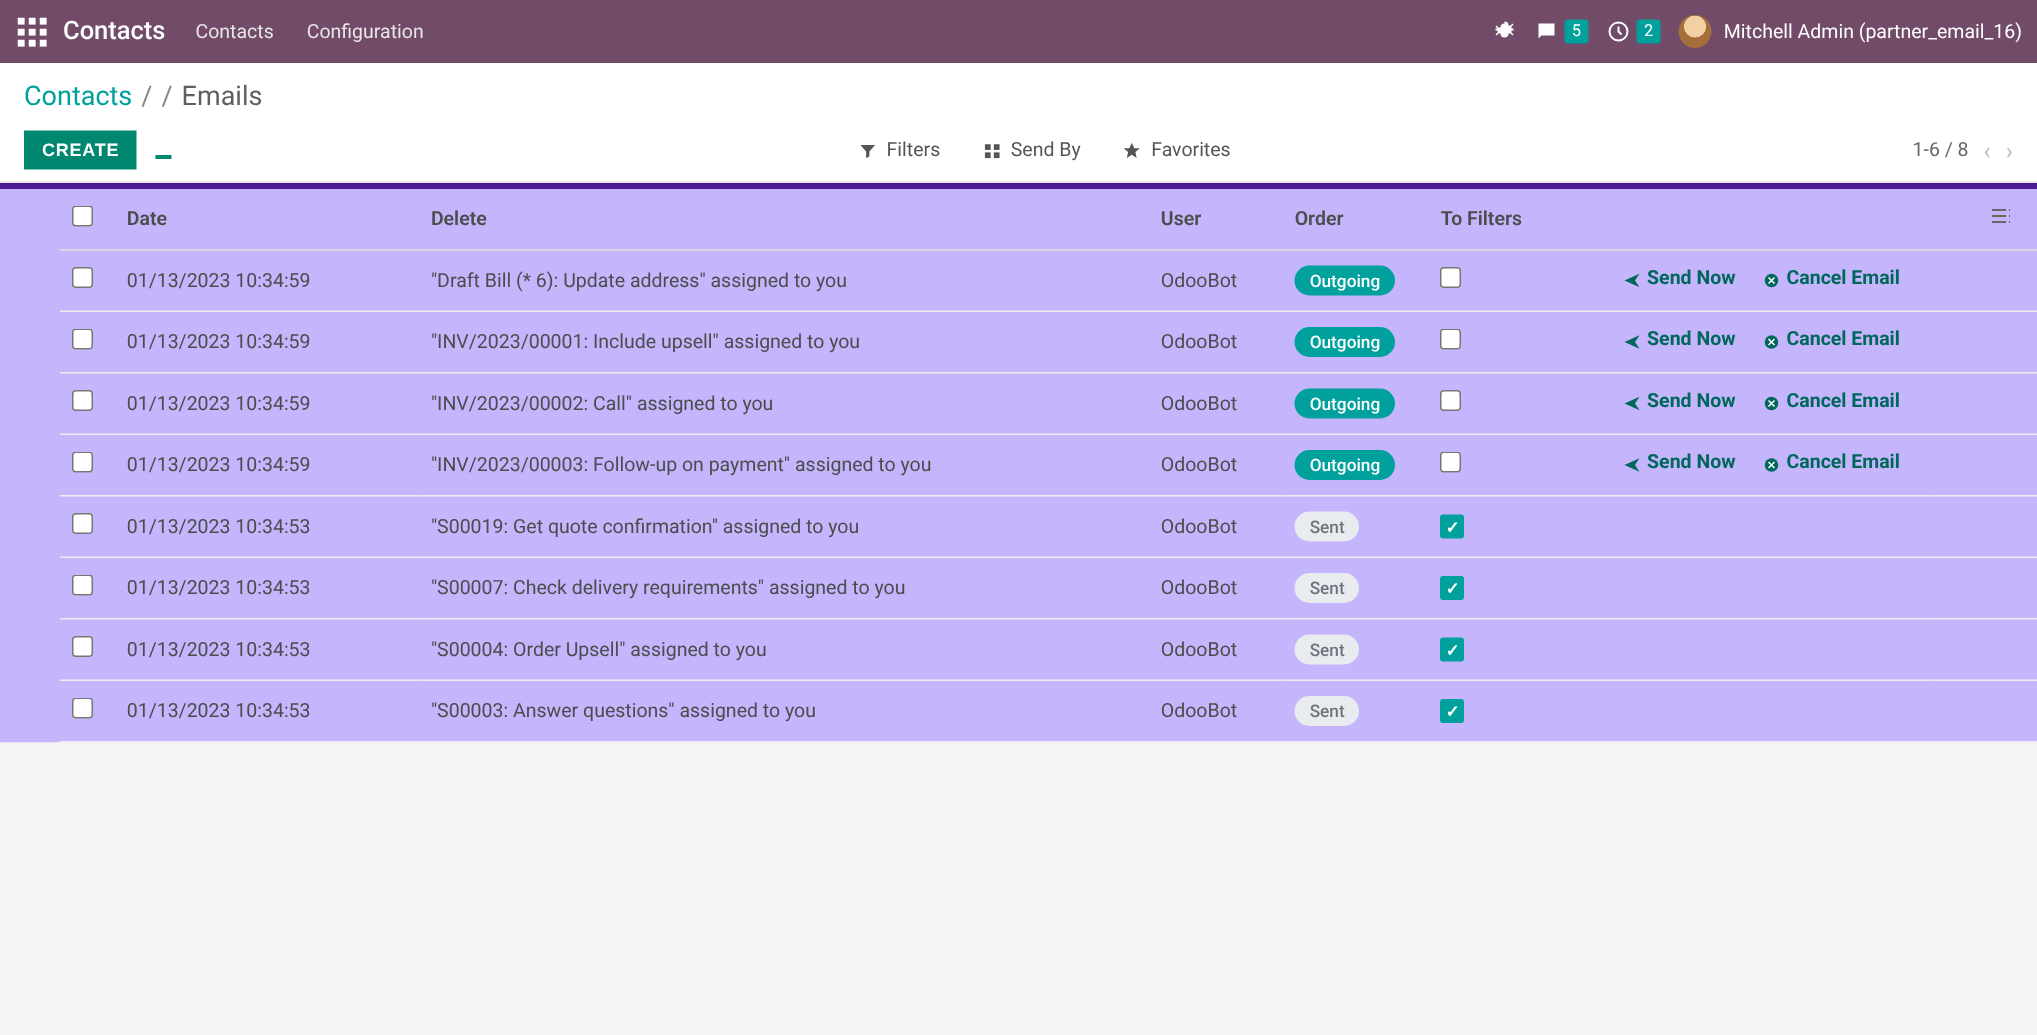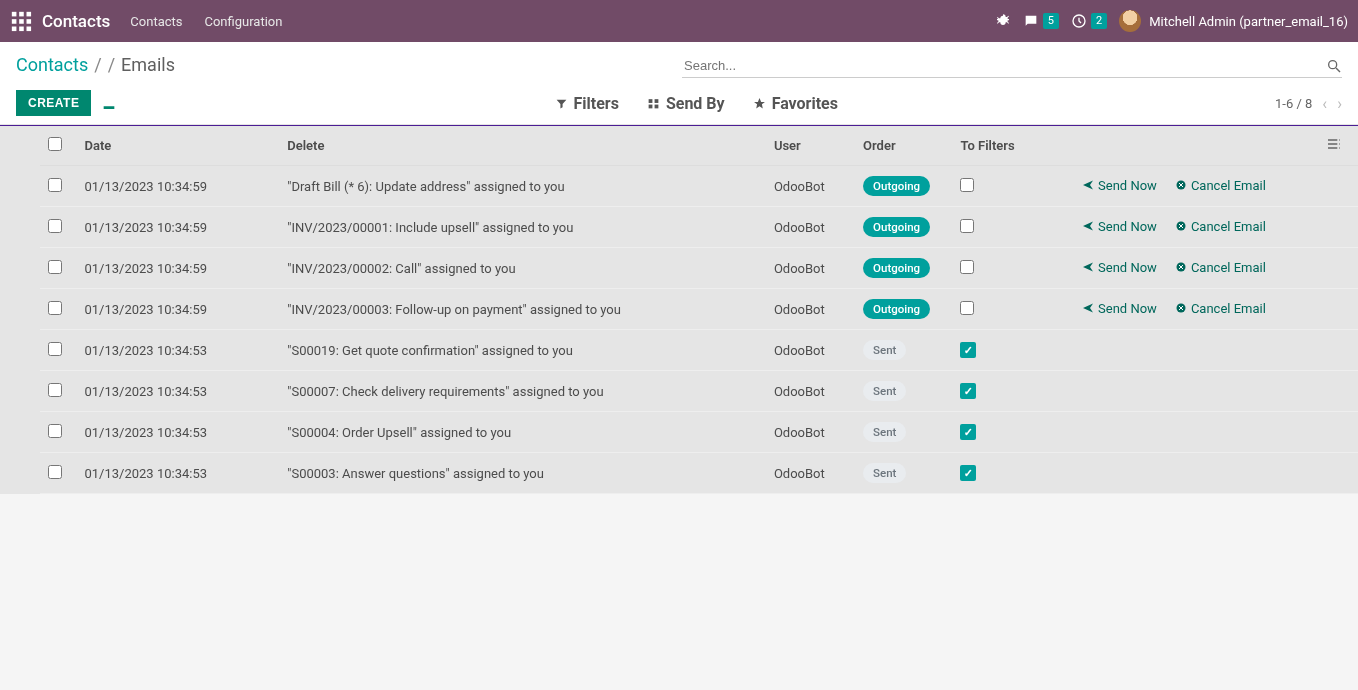--- a/index.html
+++ b/index.html
@@ -79,27 +79,27 @@
     text-transform:uppercase;
   }
   .btn-import {
     margin-left:10px; color:#00876f; cursor:pointer; width:16px; height:16px;
     display:inline-flex; align-items:center;
   }
   .cp-mid-tools {
     margin-left:auto; margin-right:auto; display:flex; gap:28px;
     color:#555;
   }
-  .cp-tool { display:inline-flex; align-items:center; gap:6px; cursor:pointer; font-size:16px;font-weight:bold;}
+  .cp-tool { display:inline-flex; align-items:center; gap:6px; cursor:pointer; font-size:13px;}
   .cp-tool svg { width:13px; height:13px; fill:#555; }
   .pager { display:flex; align-items:center; gap:10px; color:#666; font-size:13px;}
   .pager .arrow { color:#bbb; cursor:pointer; font-size:16px; }
 
   
-  .list-view { background:#e5e5e5; border-top:1px solid #4c1d95;padding-left:40px; }
+  .list-view { background:#c4b5fd; border-top:4px solid #4c1d95;padding-left:40px; }
   table.o_list { width:100%; border-collapse:collapse; table-layout:fixed; }
   table.o_list th, table.o_list td {
     padding:10px 8px; text-align:left; border-bottom:1px solid #eee;
     font-size:13px; vertical-align:middle;
     overflow:hidden; text-overflow:ellipsis; white-space:nowrap;
   }
   table.o_list th {
     font-weight:600; color:#4c4c4c; border-bottom:1px solid #ddd;
   }
   table.o_list th.cog { text-align:right; padding-right:16px;}
@@ -121,22 +121,22 @@
   .cb-checked::after {
     content:"✓"; color:#fff; font-size:11px; font-weight:bold;
   }
   .status-pill {
     display:inline-block; padding:3px 10px; border-radius:10px;
     font-size:11.5px; font-weight:500;
   }
   .status-outgoing { background:#00a09d; color:#fff; }
   .status-sent { background:#e9ecef; color:#6c757d; }
   .row-action {
-    color:#00675b; font-weight:400; cursor:pointer; display:inline-flex;
-    align-items:center; gap:4px; font-size:13px; white-space:nowrap;
+    color:#00675b; font-weight:700; cursor:pointer; display:inline-flex;
+    align-items:flex-end; gap:4px; font-size:13px; white-space:nowrap;
   }
   .row-action svg { width:12px; height:12px; fill:#00675b; }
   .row-action + .row-action { margin-left:18px; }
   .cog-icon { width:16px; height:16px; fill:#666; cursor:pointer; }
 
   .below-table { height: 260px; background:#f5f5f5; }
 </style>
 </head>
 <body>
 
@@ -181,27 +181,20 @@
 </div>
 
 <div class="control-panel">
   <div class="cp-top">
     <div class="breadcrumb">
       <span class="bc-link">Contacts</span>
       <span class="bc-sep">/</span>
       <span class="bc-sep">/</span>
       <span class="bc-current">Emails</span>
     </div>
-    <div class="search-wrap">
-      <input class="search-input" type="text" placeholder="Search..." style="">
-      <svg class="search-icon" viewBox="0 0 24 24">
-          <circle cx="10" cy="10" r="6" fill="none" stroke="#666" stroke-width="2"></circle>
-          <line x1="15" y1="15" x2="21" y2="21" stroke="#666" stroke-width="2"></line>
-        </svg>
-    </div>
   </div>
   <div class="cp-bottom">
     <button class="btn-create">CREATE</button>
     <span class="btn-import">
       <svg viewBox="0 0 24 24" width="16" height="16" fill="#00876f">
           <path d="M12 3v10m0 0l-4-4m4 4l4-4M4 17h16v4H4z"></path>
         </svg>
     </span>
     <div class="cp-mid-tools">
       <span class="cp-tool">

